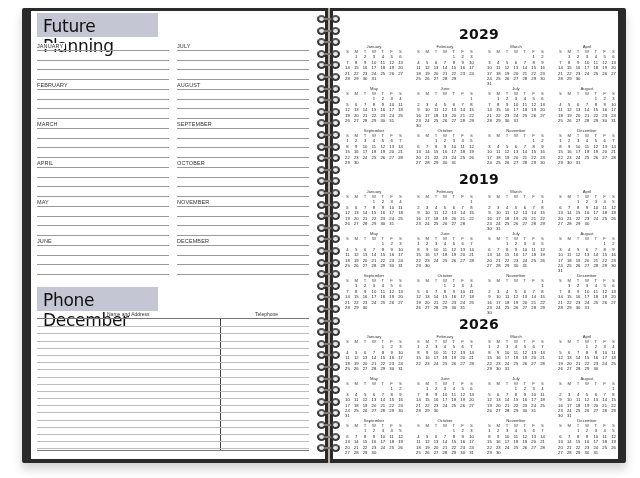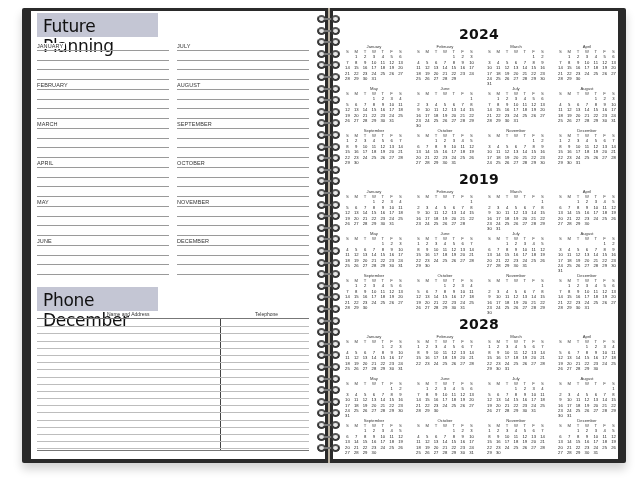--- a/index.html
+++ b/index.html
@@ -411,21 +411,21 @@
       <div class="pn-row"></div>
       <div class="pn-row"></div>
       <div class="pn-row"></div>
       <div class="pn-row"></div>
       <div class="pn-row"></div>
     </div>
   <div class="pn-bottom"></div>
 </div>
 
 <div class="year-block" id="year-0" style="top:26px;">
-  <div class="year-title" style="top:0;">2024</div>
+  <div class="year-title" style="top:0;">2029</div>
 <div class="mini" style="left: 0px; top: 18px;">
       <div class="mname">January</div>
       <div class="mrow dow">
         <span>S</span>
         <span>M</span>
         <span>T</span>
         <span>W</span>
         <span>T</span>
         <span>F</span>
         <span>S</span>
@@ -1830,21 +1830,21 @@
         <span>29</span>
         <span>30</span>
         <span>31</span>
         <span></span>
         <span></span>
         <span></span>
       </div>
     </div>
   </div>
 <div class="year-block" id="year-2" style="top:316px;">
-  <div class="year-title" style="top:0;">2028</div>
+  <div class="year-title" style="top:0;">2026</div>
 <div class="mini" style="left: 0px; top: 18px;">
       <div class="mname">January</div>
       <div class="mrow dow">
         <span>S</span>
         <span>M</span>
         <span>T</span>
         <span>W</span>
         <span>T</span>
         <span>F</span>
         <span>S</span>

